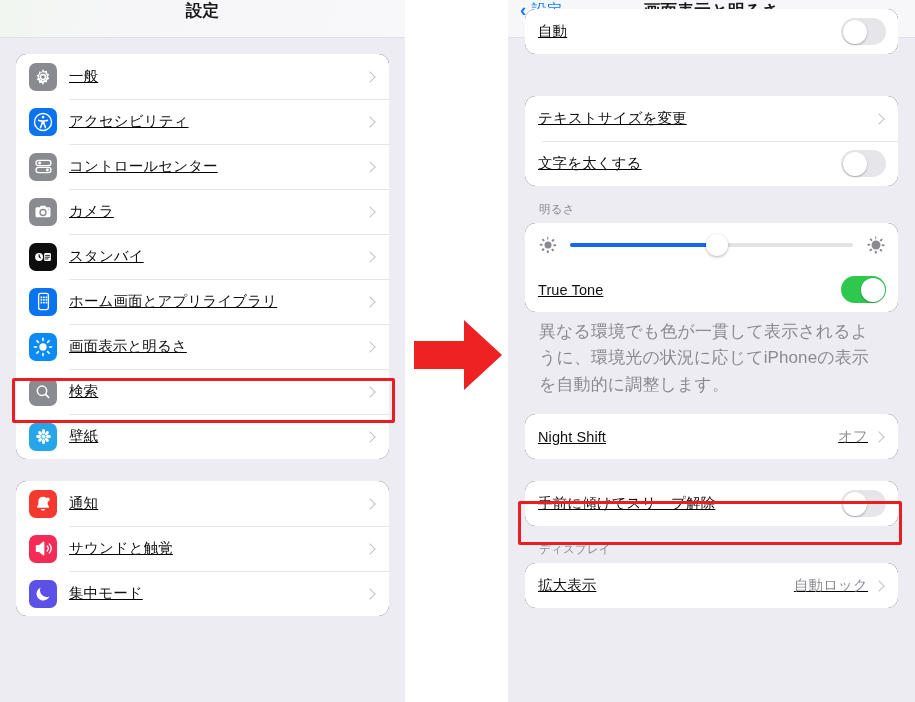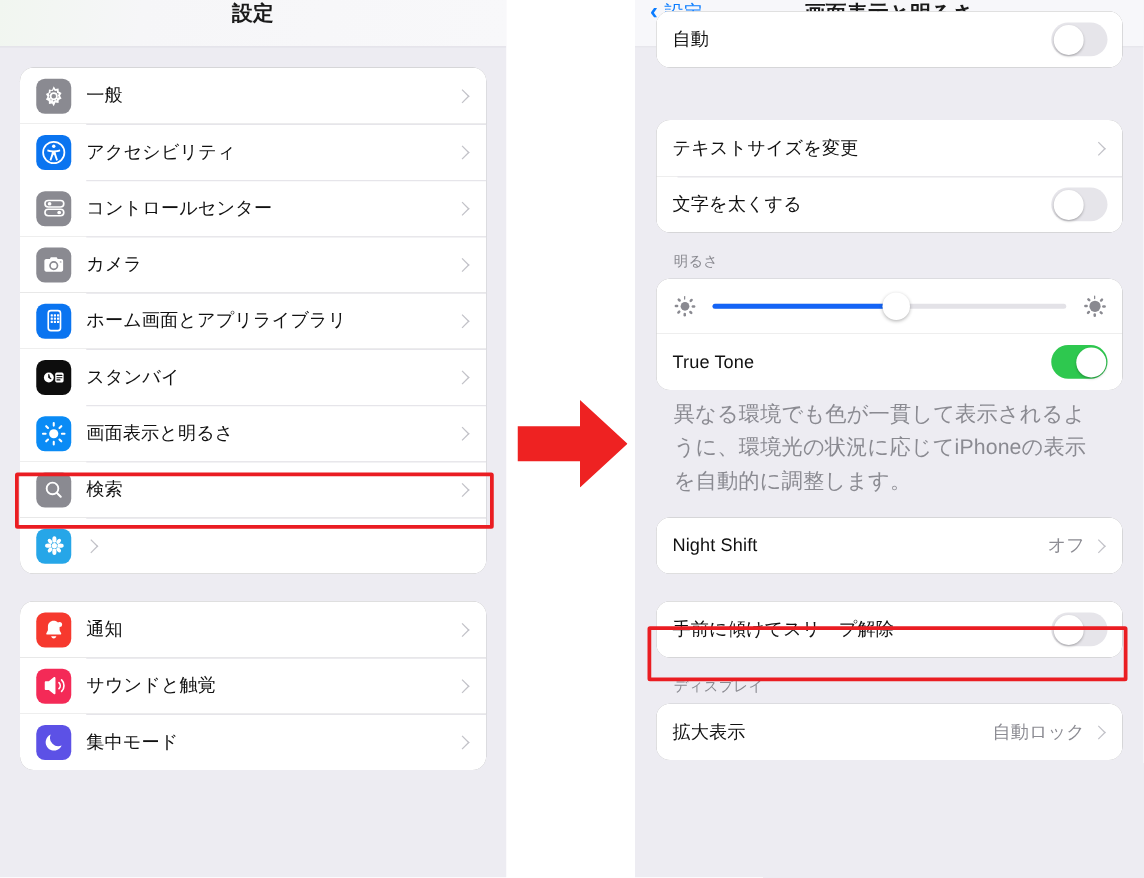--- a/index.html
+++ b/index.html
@@ -32,22 +32,23 @@
   #phone-right .nav-title{ position:absolute; left:0; right:0; text-align:center; }
   .nav-back{
     position:absolute; left:12px; display:flex; align-items:center;
     color:#0a7cff; font-size:15.5px; gap:5px; cursor:pointer;
   }
   .nav-back .chev{ font-size:19px; line-height:1; font-weight:bold; margin-top:-2px; }
 
   
   .scroll{ position:relative; height:664px; }
   .card{
-    background:#a3a3a3; border-radius:11px; overflow:hidden;
+    background:#0f172a; border-radius:11px; overflow:hidden;
     margin:0 16px;
+    text-decoration:underline;
   }
   #phone-right .card{ margin:0 17px; }
 
   .row{
     position:relative; display:flex; align-items:center;
     height:45px; padding:0 12px 0 13px; background:#fff;
   }
   .row + .row::before{
     content:""; position:absolute; left:53px; right:0; top:0;
     height:1px; background:#e6e5ea;
@@ -182,20 +183,33 @@
             <svg width="20" height="20" viewBox="0 0 24 24">
                 <path fill="#fff" d="M9.2 4.6h5.6l1 1.6h3.4c1 0 1.8.8 1.8 1.8v8.6c0 1-.8 1.8-1.8 1.8H4.8c-1 0-1.8-.8-1.8-1.8V8c0-1 .8-1.8 1.8-1.8h3.4l1-1.6Zm2.8 3.6a4.4 4.4 0 1 0 0 8.8 4.4 4.4 0 0 0 0-8.8Zm0 1.6a2.8 2.8 0 1 1 0 5.6 2.8 2.8 0 0 1 0-5.6Z"></path>
                 <circle cx="18.6" cy="9" r=".9" fill="#b9b9be"></circle>
               </svg>
           </span>
           <span class="label">カメラ</span>
           <span class="chevron"></span>
         </div>
 
         <div class="row">
+          <span class="icon g-standby">
+            <svg width="22" height="22" viewBox="0 0 24 24">
+              <circle cx="7.7" cy="12" r="4.3" fill="#fff"></circle>
+                <path stroke="#0d0d0d" stroke-width="1" stroke-linecap="round" d="M7.7 9.4V12l1.8 1.1"></path>
+              <rect x="13.3" y="7.7" width="7.3" height="8.6" rx="1.4" fill="#fff"></rect>
+              <path stroke="#0d0d0d" stroke-width="1" stroke-linecap="round" d="M14.8 10.2h4.3M14.8 12.2h4.3M14.8 14.1h2.6"></path>
+            </svg>
+          </span>
+          <span class="label">スタンバイ</span>
+          <span class="chevron"></span>
+        </div>
+
+        <div class="row">
           <span class="icon g-home">
             <svg width="21" height="21" viewBox="0 0 24 24">
               <rect x="6.4" y="2.8" width="11.2" height="18.4" rx="2.4" fill="none" stroke="#fff" stroke-width="1.5"></rect>
               <g fill="#fff">
                   <rect x="8.6" y="6.2" width="2" height="2" rx=".5"></rect>
                   <rect x="11.5" y="6.2" width="2" height="2" rx=".5"></rect>
                   <rect x="14.4" y="6.2" width="2" height="2" rx=".5"></rect>
               <rect x="8.6" y="9.2" width="2" height="2" rx=".5"></rect>
                   <rect x="11.5" y="9.2" width="2" height="2" rx=".5"></rect>
                   <rect x="14.4" y="9.2" width="2" height="2" rx=".5"></rect>
@@ -203,33 +217,20 @@
                   <rect x="11.5" y="12.2" width="2" height="2" rx=".5"></rect>
                   <rect x="14.4" y="12.2" width="2" height="2" rx=".5"></rect>
                 </g>
             </svg>
           </span>
           <span class="label">ホーム画面とアプリライブラリ</span>
           <span class="chevron"></span>
         </div>
 
         <div class="row">
-          <span class="icon g-standby">
-            <svg width="22" height="22" viewBox="0 0 24 24">
-              <circle cx="7.7" cy="12" r="4.3" fill="#fff"></circle>
-                <path stroke="#0d0d0d" stroke-width="1" stroke-linecap="round" d="M7.7 9.4V12l1.8 1.1"></path>
-              <rect x="13.3" y="7.7" width="7.3" height="8.6" rx="1.4" fill="#fff"></rect>
-              <path stroke="#0d0d0d" stroke-width="1" stroke-linecap="round" d="M14.8 10.2h4.3M14.8 12.2h4.3M14.8 14.1h2.6"></path>
-            </svg>
-          </span>
-          <span class="label">スタンバイ</span>
-          <span class="chevron"></span>
-        </div>
-
-        <div class="row">
           <span class="icon g-display">
             <svg width="22" height="22" viewBox="0 0 24 24">
               <circle cx="12" cy="12" r="4" fill="#fff"></circle>
               <g stroke="#fff" stroke-width="1.8" stroke-linecap="round">
                 <path d="M12 2.6v2.3M12 19.1v2.3M2.6 12h2.3M19.1 12h2.3M5.4 5.4l1.6 1.6M17 17l1.6 1.6M18.6 5.4 17 7M7 17l-1.6 1.6"></path>
               </g>
             </svg>
           </span>
           <span class="label">画面表示と明るさ</span>
           <span class="chevron"></span>
@@ -255,20 +256,21 @@
                   <ellipse cx="12" cy="17.6" rx="1.9" ry="2.9"></ellipse>
               <ellipse cx="6.4" cy="12" rx="2.9" ry="1.9"></ellipse>
                   <ellipse cx="17.6" cy="12" rx="2.9" ry="1.9"></ellipse>
               <ellipse cx="8.1" cy="8.1" rx="1.7" ry="2.6" transform="rotate(-45 8.1 8.1)"></ellipse>
               <ellipse cx="15.9" cy="15.9" rx="1.7" ry="2.6" transform="rotate(-45 15.9 15.9)"></ellipse>
               <ellipse cx="15.9" cy="8.1" rx="1.7" ry="2.6" transform="rotate(45 15.9 8.1)"></ellipse>
               <ellipse cx="8.1" cy="15.9" rx="1.7" ry="2.6" transform="rotate(45 8.1 15.9)"></ellipse>
                 </g>
               </svg>
           </span>
+          <span class="label">壁紙</span>
           <span class="chevron"></span>
         </div>
 
       </div>
 
       <div class="group-gap"></div>
 
       <div class="card">
 
         <div class="row">

